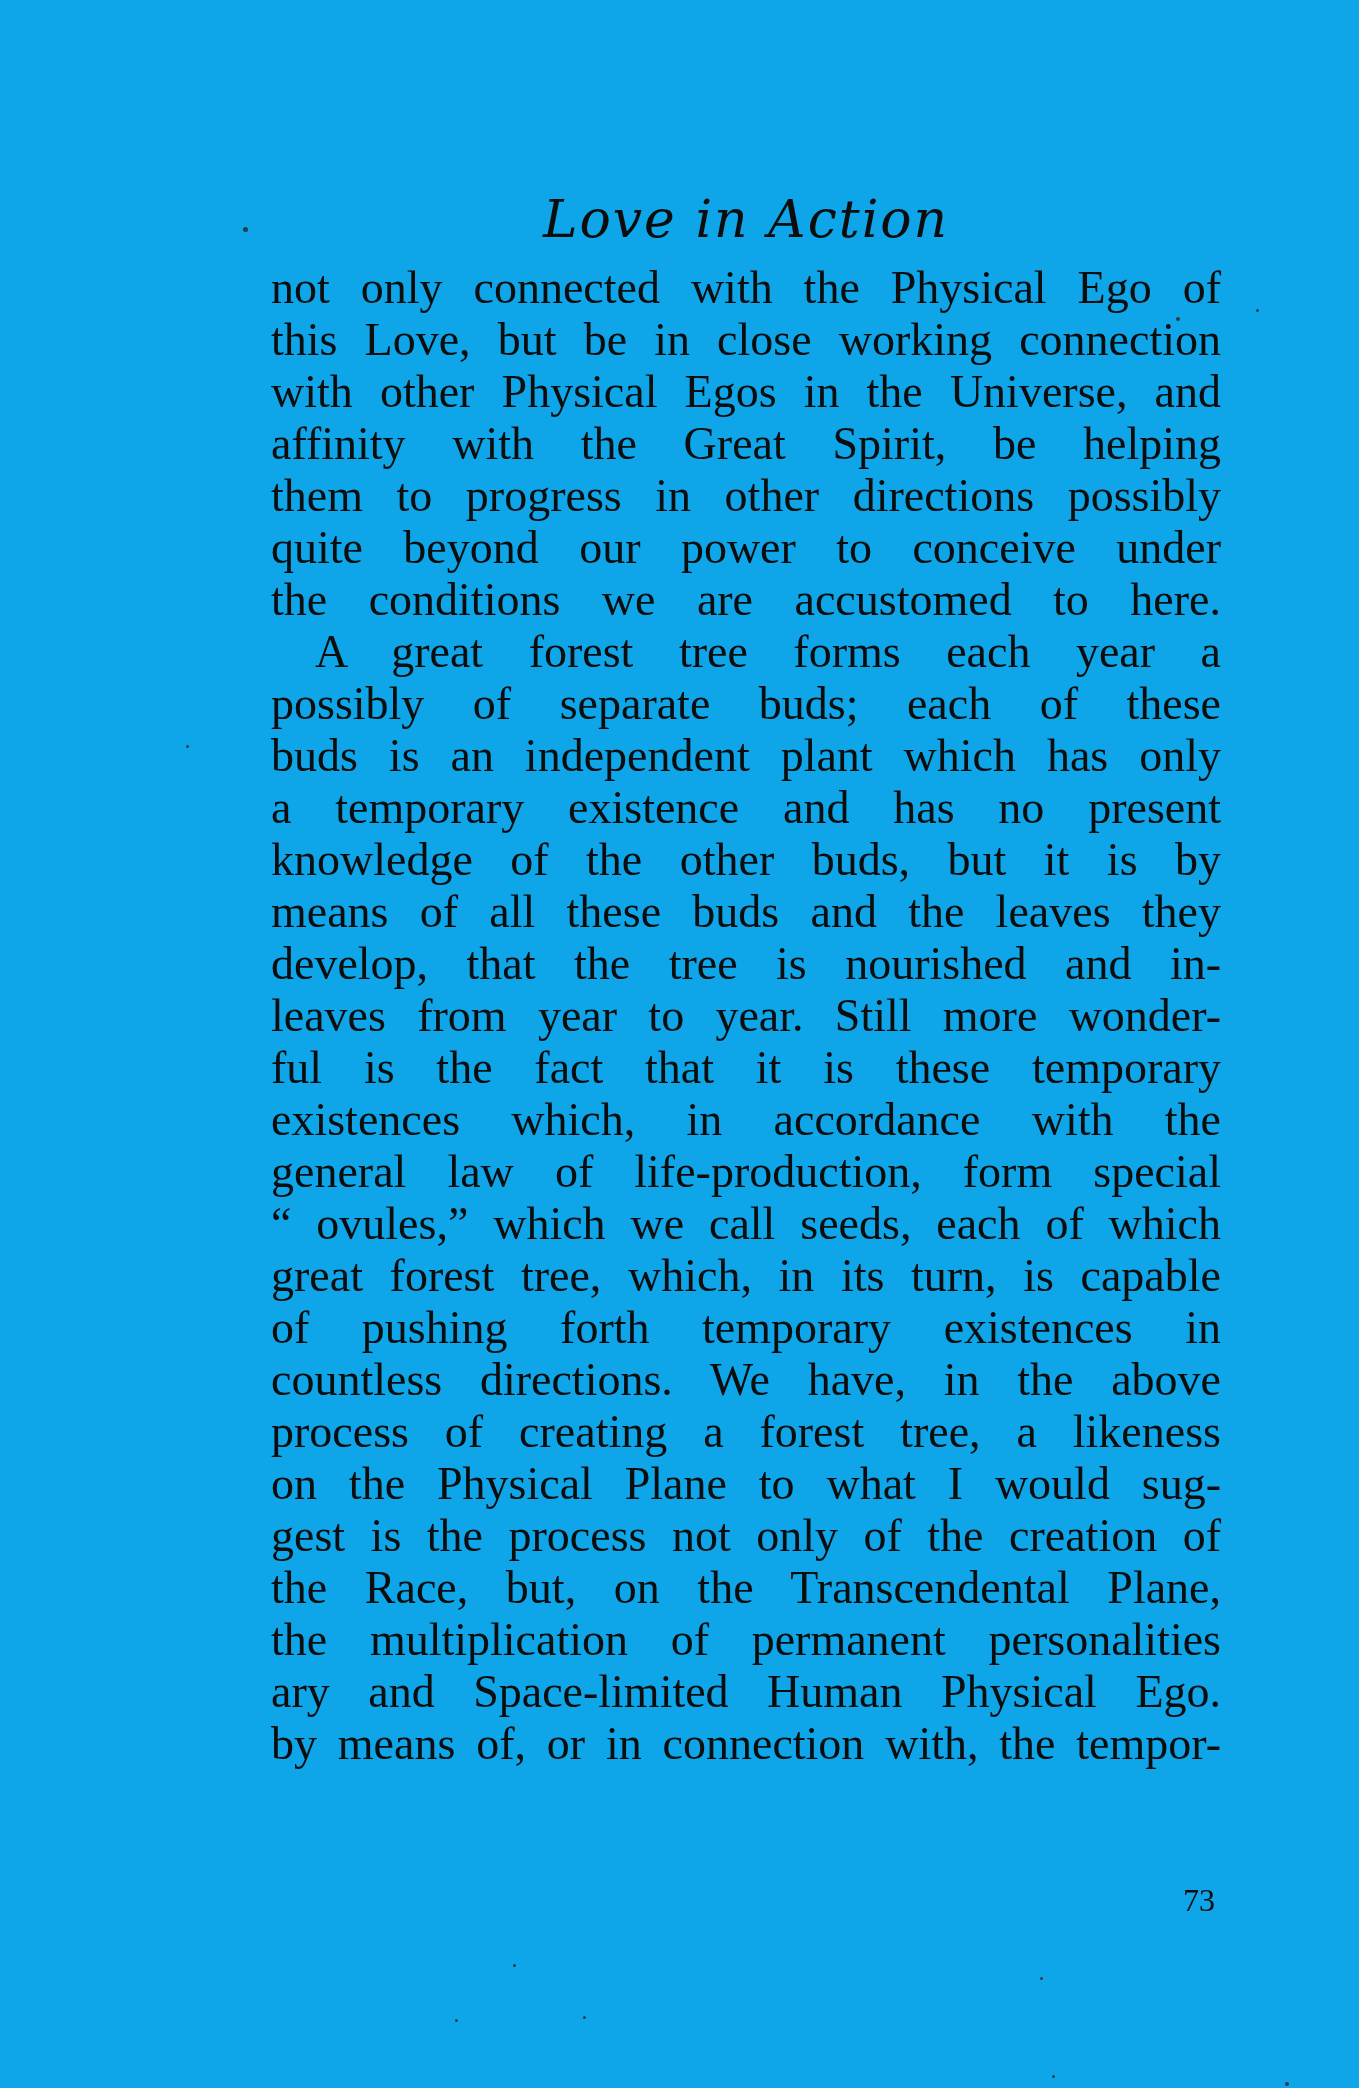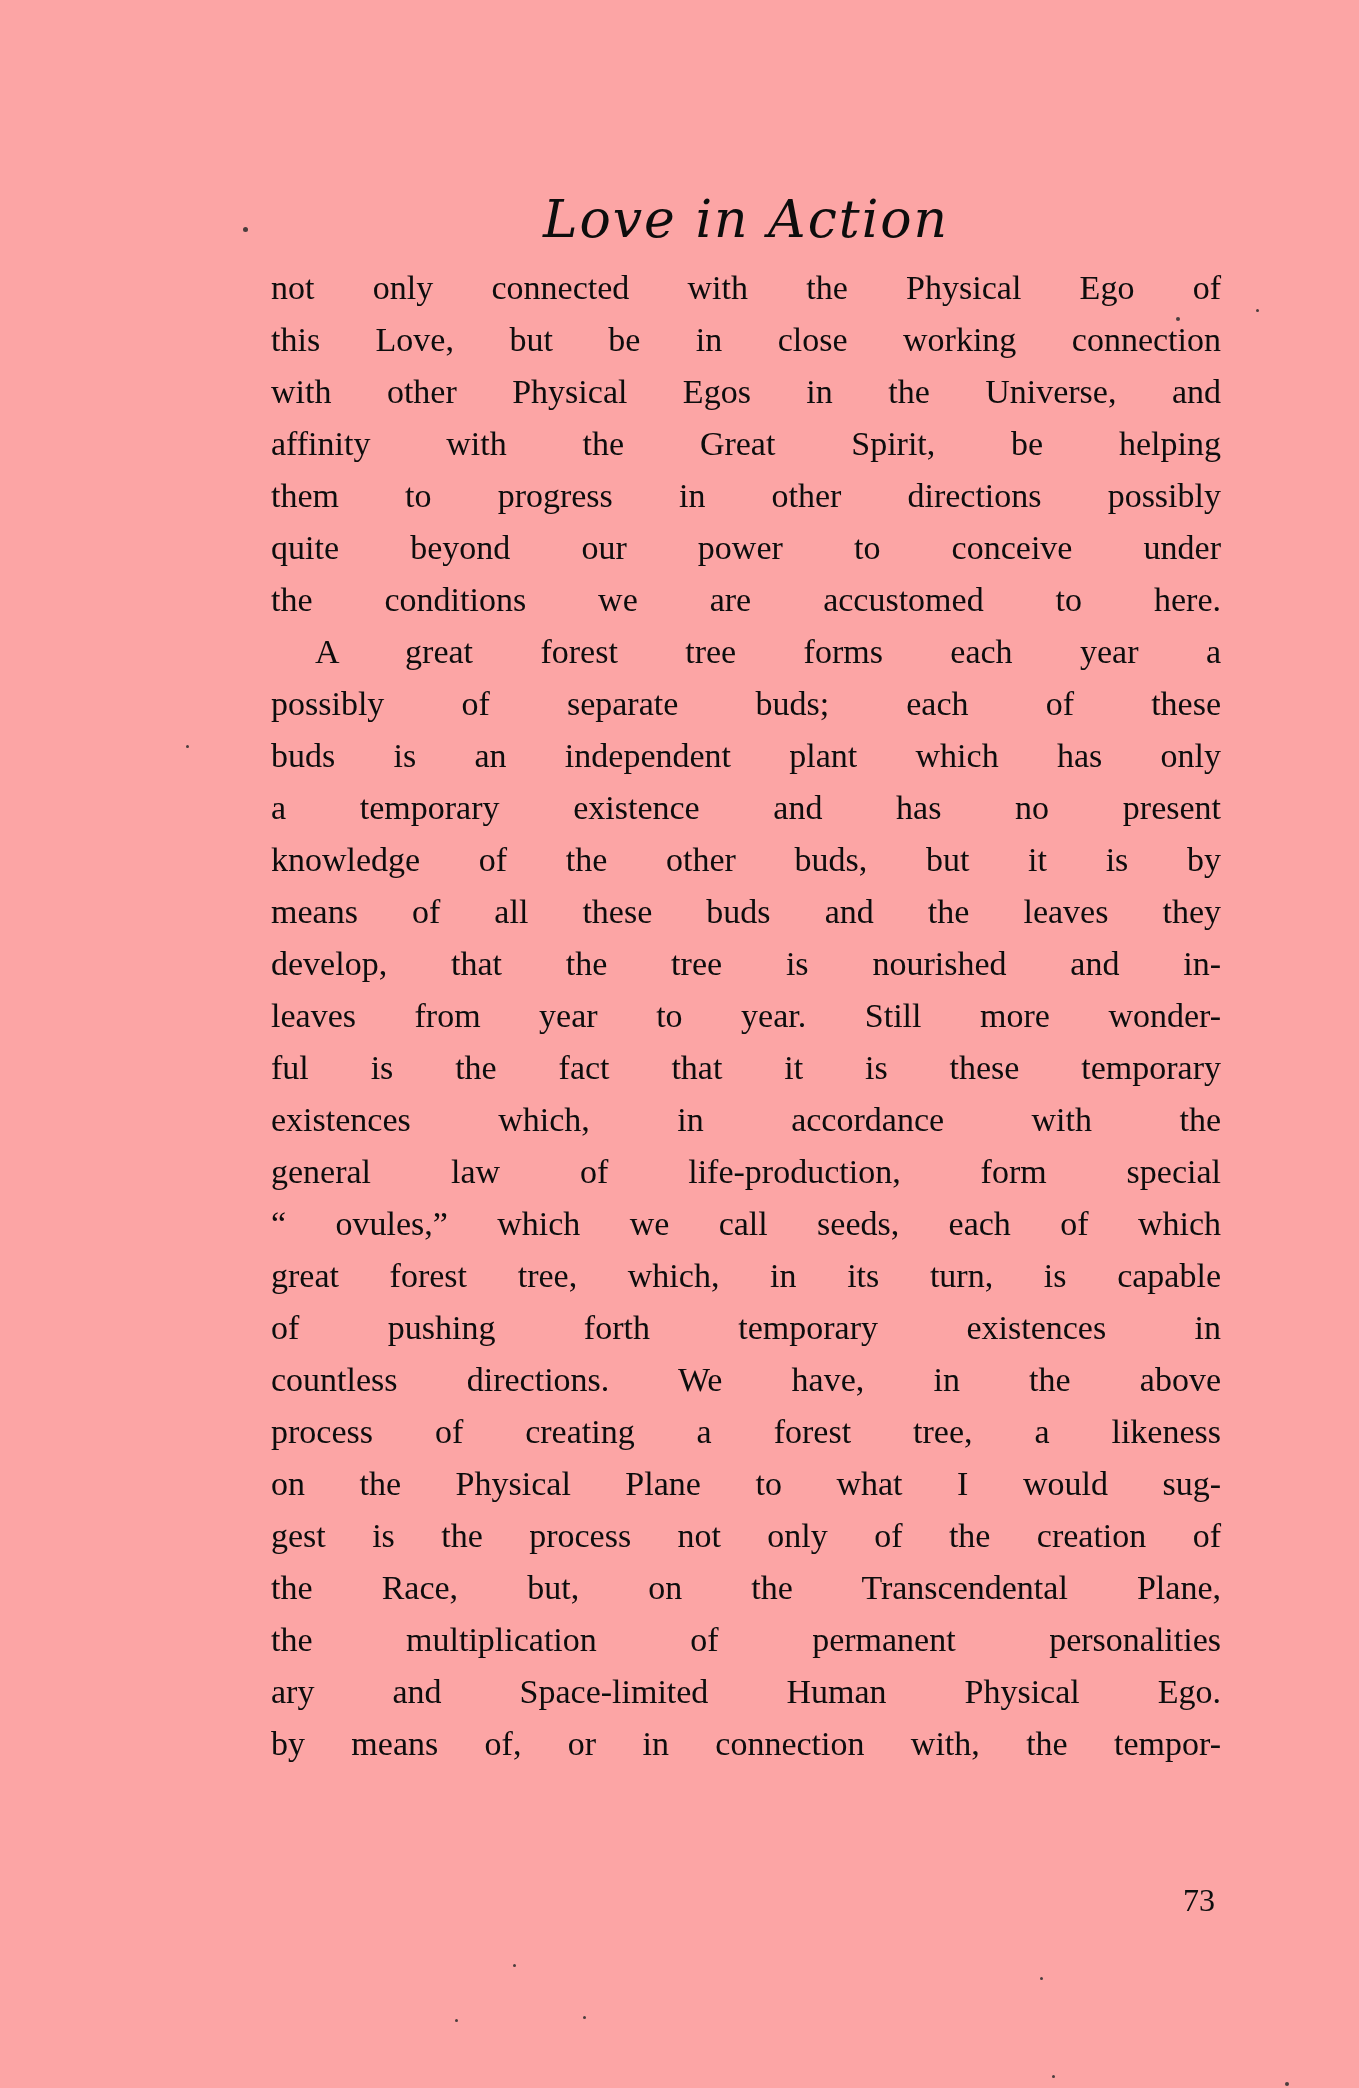--- a/index.html
+++ b/index.html
@@ -29,21 +29,21 @@
     letter-spacing: 2px;
     white-space: nowrap;
   }
   .text-block {
     position: absolute;
     top: 262px;
     left: 271px;
     width: 950px;
   }
   .line {
-    font-size: 34px;
+    font-size: 46px;
     line-height: 52px;
     height: 52px;
     text-align: justify;
     text-align-last: justify;
     overflow: visible;
   }
   .line.indent {
     text-indent: 44px;
   }
   .page-number {
@@ -59,21 +59,21 @@
   .speck {
     position: absolute;
     background: #2a2a2a;
     border-radius: 50%;
     opacity: 0.85;
   }
 </style>
 </head>
 <body>
 
-<div class="page" style="color: rgb(13, 13, 13); background: #fca5a5;">
+<div class="page" style="color: rgb(13, 13, 13); background: #0ea5e9;">
 
   <div class="running-title">Love in Action</div>
 
   <div class="text-block" id="body-text">
       <div class="line">not only connected with the Physical Ego of</div>
       <div class="line">this Love, but be in close working connection</div>
       <div class="line">with other Physical Egos in the Universe, and</div>
       <div class="line">affinity with the Great Spirit, be helping</div>
       <div class="line">them to progress in other directions possibly</div>
       <div class="line">quite beyond our power to conceive under</div>

